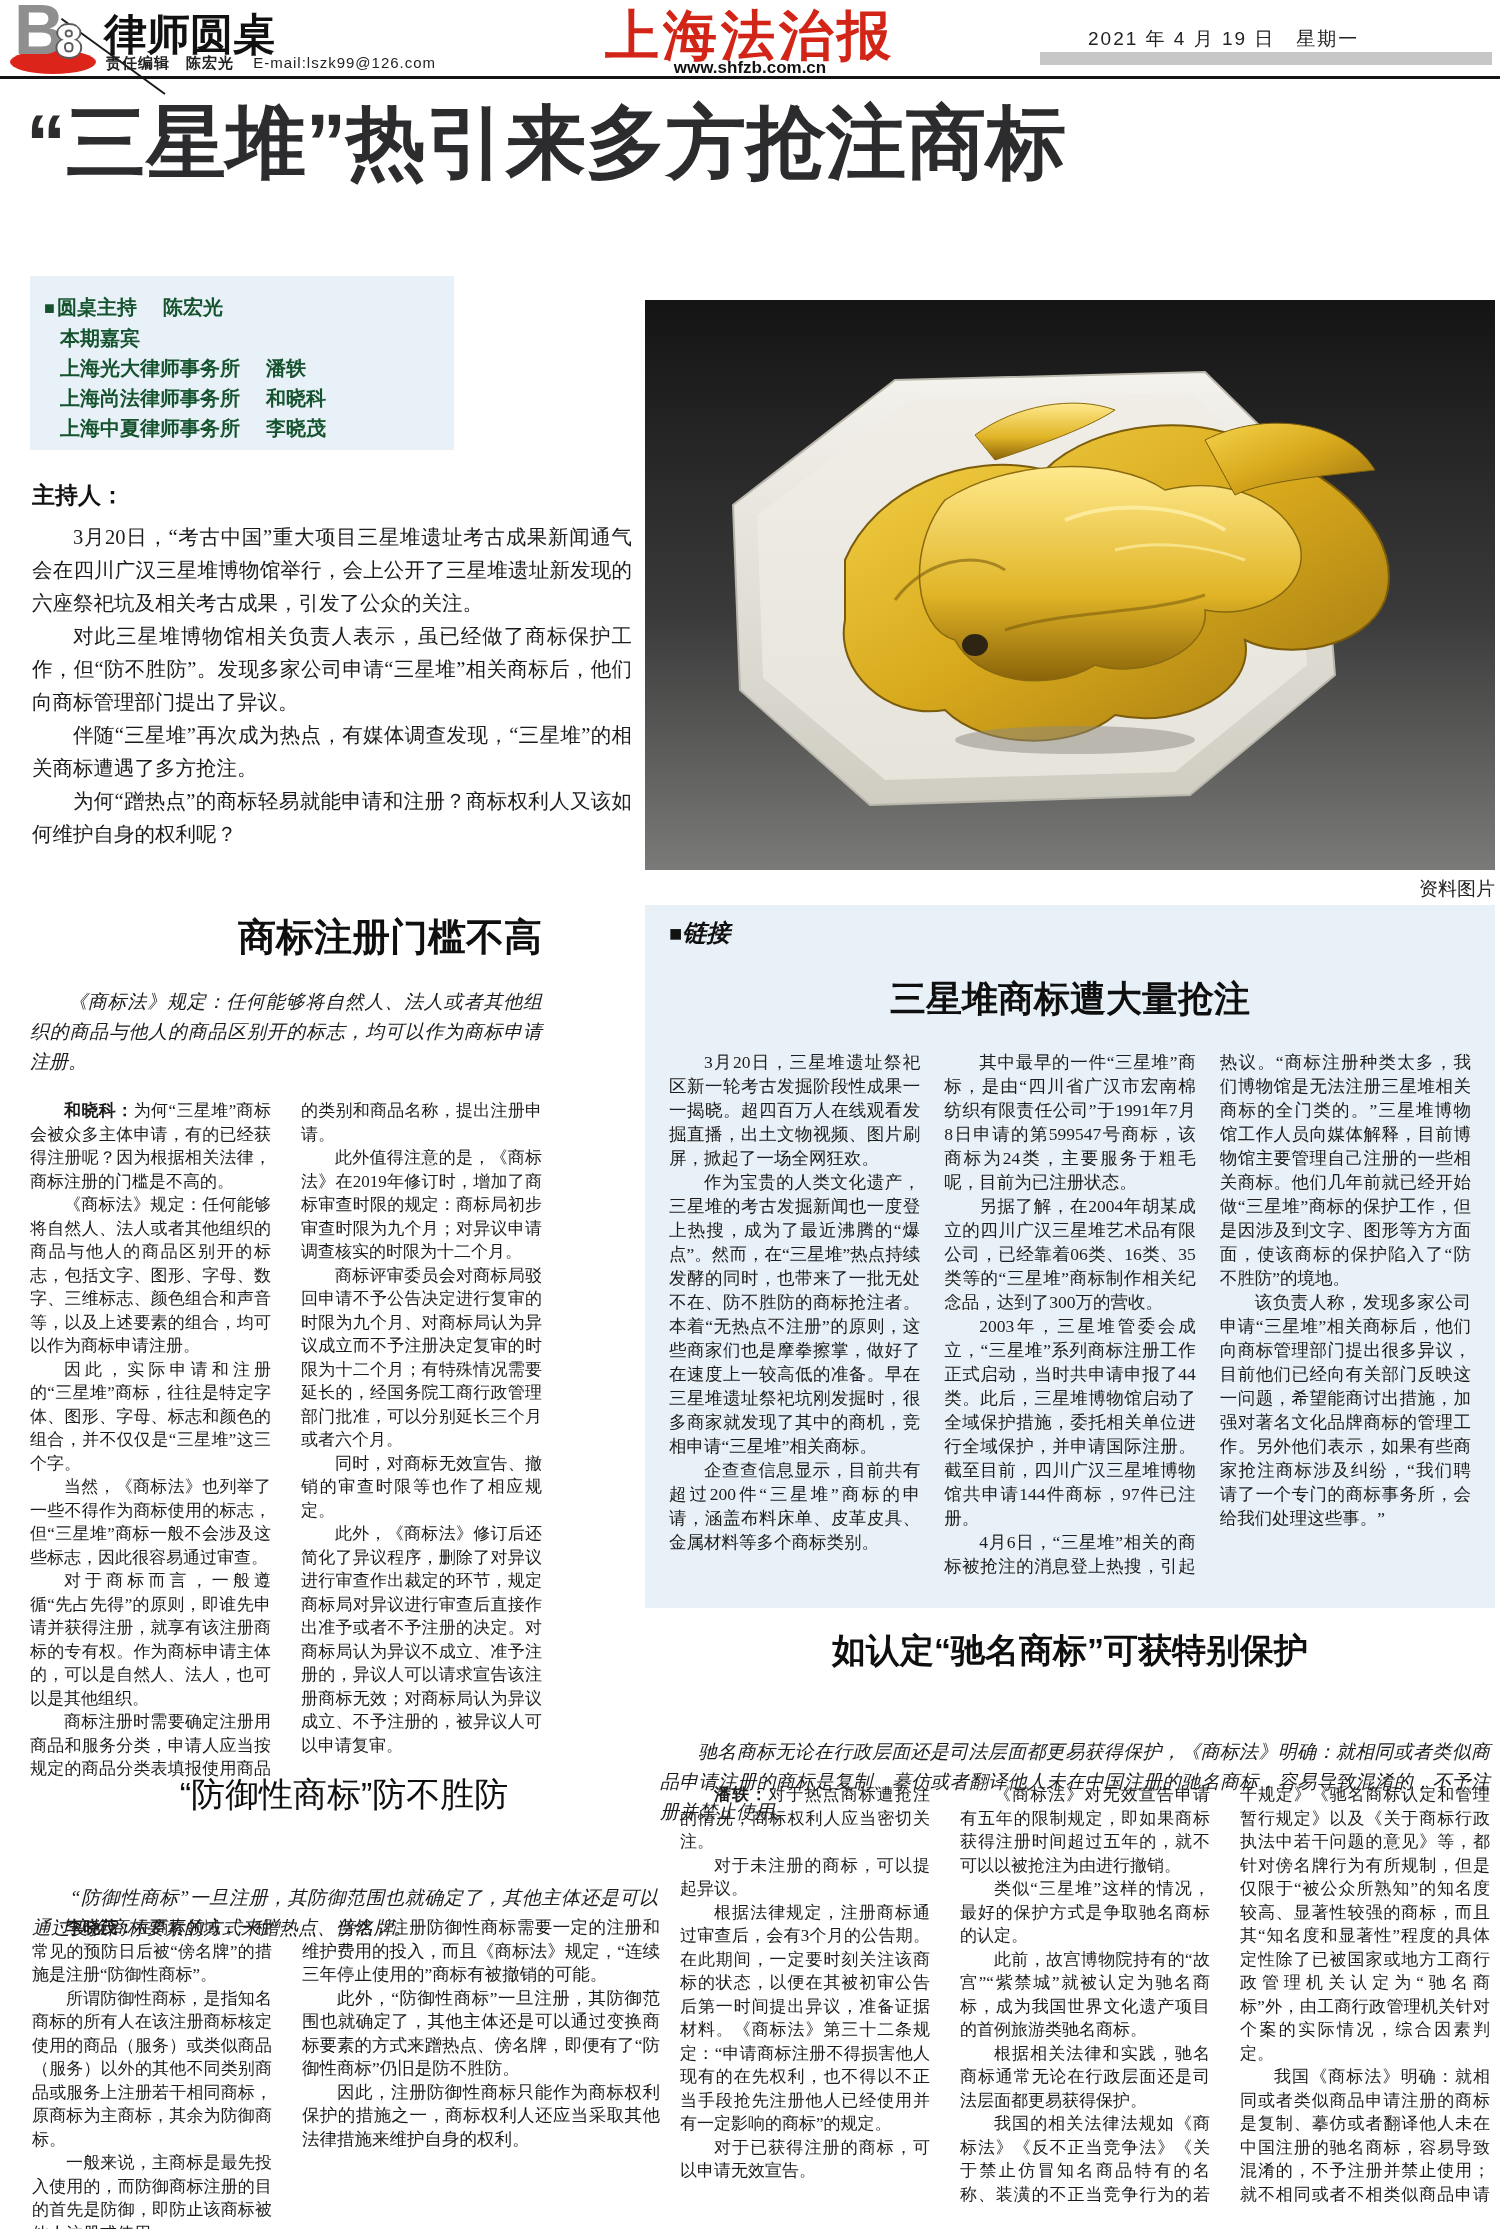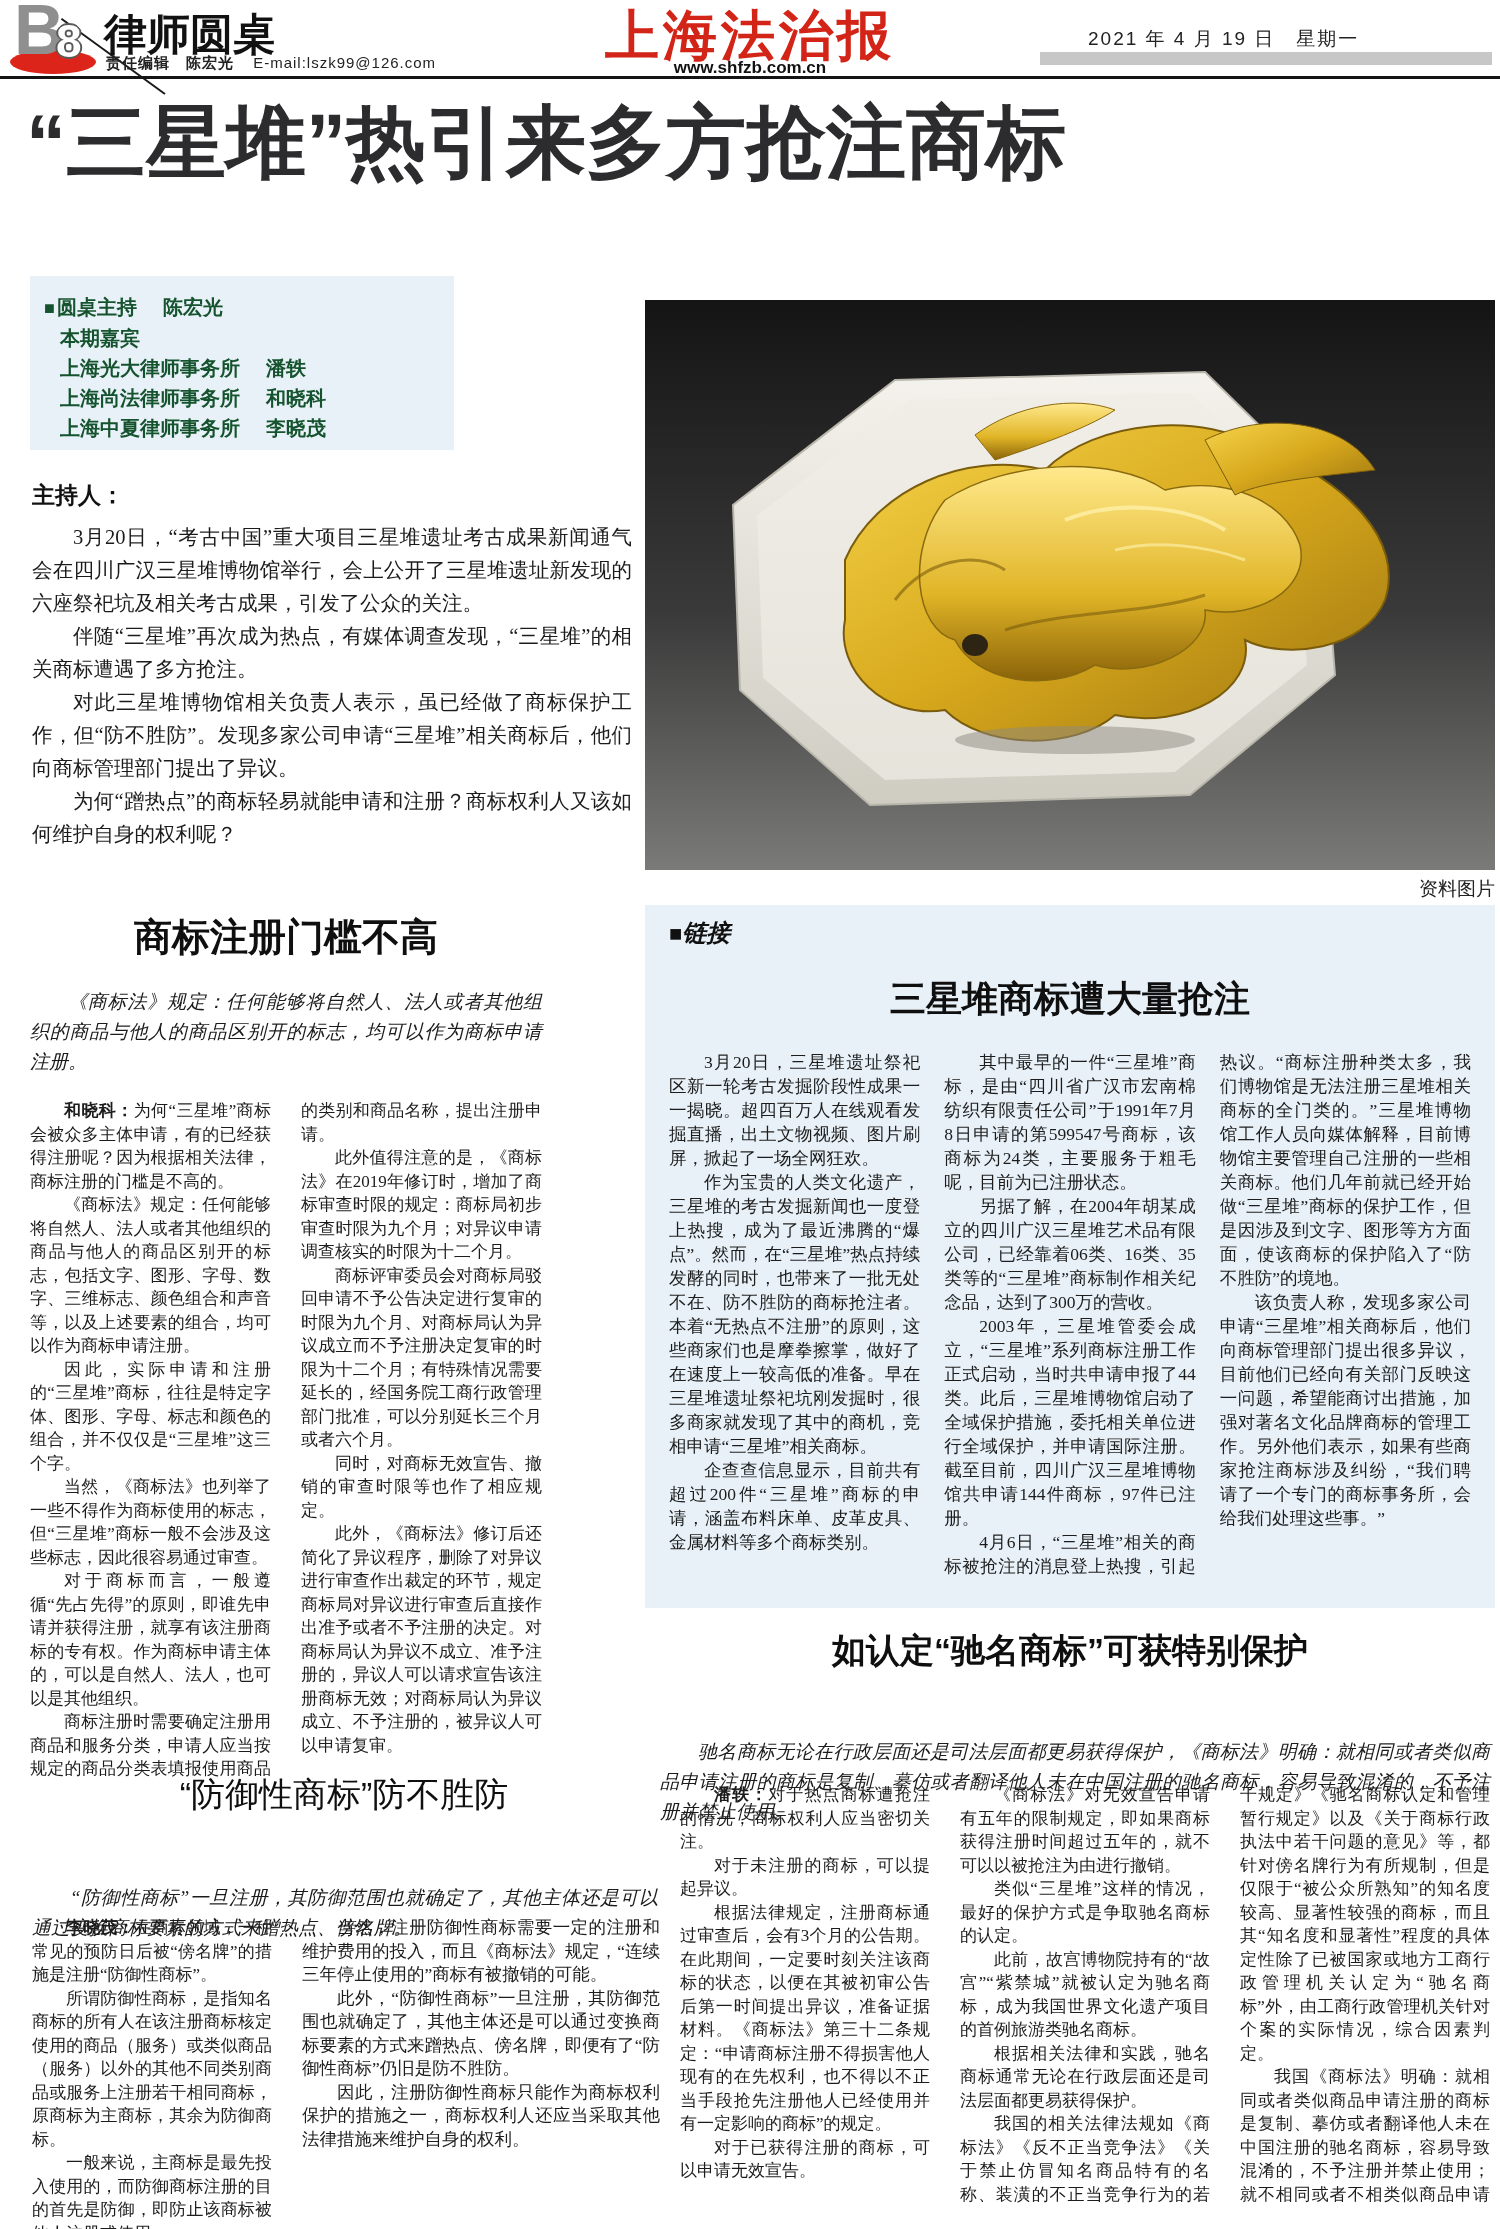--- a/index.html
+++ b/index.html
@@ -36,21 +36,21 @@
   #intro-box .sq{font-size:18px;margin-right:2px;}
   #intro-box .row{white-space:nowrap;}
   #intro-box .ind{padding-left:16px;}
   #intro-box .nm{margin-left:26px;}
   
   #moderator{position:absolute;left:32px;top:480px;width:600px;}
   #moderator .label{font-size:23px;font-weight:800;color:#111;margin-bottom:10px;}
   #moderator p{margin:0;font-family:"Liberation Serif",serif;font-size:20.5px;line-height:33px;
            text-indent:2em;text-align:justify;color:#1b1b1b;}
   
-  .art-title{font-size:38px;font-weight:900;color:#0f0f0f;text-align:center;}
+  .art-title{font-size:38px;font-weight:900;color:#0f0f0f;text-align:right;}
   .art-intro{font-family:"Liberation Serif",serif;font-style:italic;font-size:19px;line-height:30px;
            text-indent:2em;text-align:justify;color:#1b1b1b;margin-top:43px;}
   .body-serif p{margin:0;font-family:"Liberation Serif",serif;font-size:17px;line-height:23.5px;
            text-indent:2em;text-align:justify;color:#1c1c1c;}
   .body-serif strong{font-family:"Liberation Sans",sans-serif;font-weight:800;}
   
   #article-threshold{position:absolute;left:30px;top:912px;width:512px;}
   #article-threshold .art-intro{margin-top:24px;}
   #article-threshold .cols{margin-top:22px;column-count:2;column-gap:30px;height:690px;
            overflow:hidden;column-fill:auto;}
@@ -119,22 +119,22 @@
     <span>上海尚法律师事务所</span><span class="nm">和晓科</span>
   </div>
   <div class="row ind">
     <span>上海中夏律师事务所</span><span class="nm">李晓茂</span>
   </div>
 </div>
 
 <div id="moderator">
   <div class="label">主持人：</div>
   <p>3月20日，“考古中国”重大项目三星堆遗址考古成果新闻通气会在四川广汉三星堆博物馆举行，会上公开了三星堆遗址新发现的六座祭祀坑及相关考古成果，引发了公众的关注。</p>
+  <p>对此三星堆博物馆相关负责人表示，虽已经做了商标保护工作，但“防不胜防”。发现多家公司申请“三星堆”相关商标后，他们向商标管理部门提出了异议。</p>
   <p>伴随“三星堆”再次成为热点，有媒体调查发现，“三星堆”的相关商标遭遇了多方抢注。</p>
-  <p>对此三星堆博物馆相关负责人表示，虽已经做了商标保护工作，但“防不胜防”。发现多家公司申请“三星堆”相关商标后，他们向商标管理部门提出了异议。</p>
   <p>为何“蹭热点”的商标轻易就能申请和注册？商标权利人又该如何维护自身的权利呢？</p>
 </div>
 
 <div id="article-threshold">
   <div class="art-title">商标注册门槛不高</div>
   <div class="art-intro">《商标法》规定：任何能够将自然人、法人或者其他组织的商品与他人的商品区别开的标志，均可以作为商标申请注册。</div>
   <div class="cols body-serif">
     <p><strong>和晓科：</strong><span>为何“三星堆”商标会被众多主体申请，有的已经获得注册呢？因为根据相关法律，商标注册的门槛是不高的。</span></p>
     <p>《商标法》规定：任何能够将自然人、法人或者其他组织的商品与他人的商品区别开的标志，包括文字、图形、字母、数字、三维标志、颜色组合和声音等，以及上述要素的组合，均可以作为商标申请注册。</p>
     <p>因此，实际申请和注册的“三星堆”商标，往往是特定字体、图形、字母、标志和颜色的组合，并不仅仅是“三星堆”这三个字。</p>

